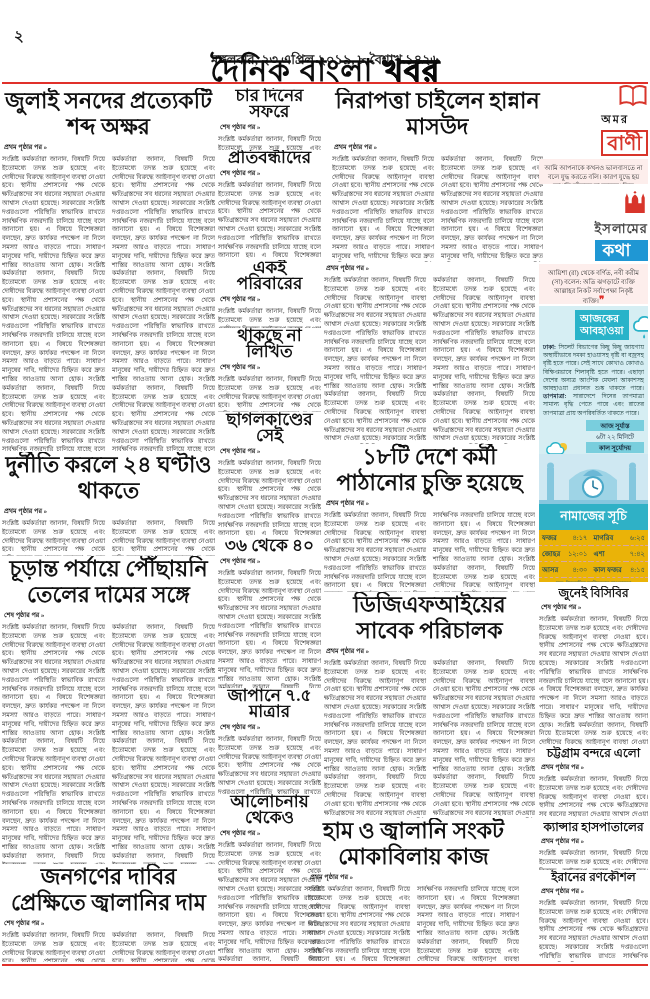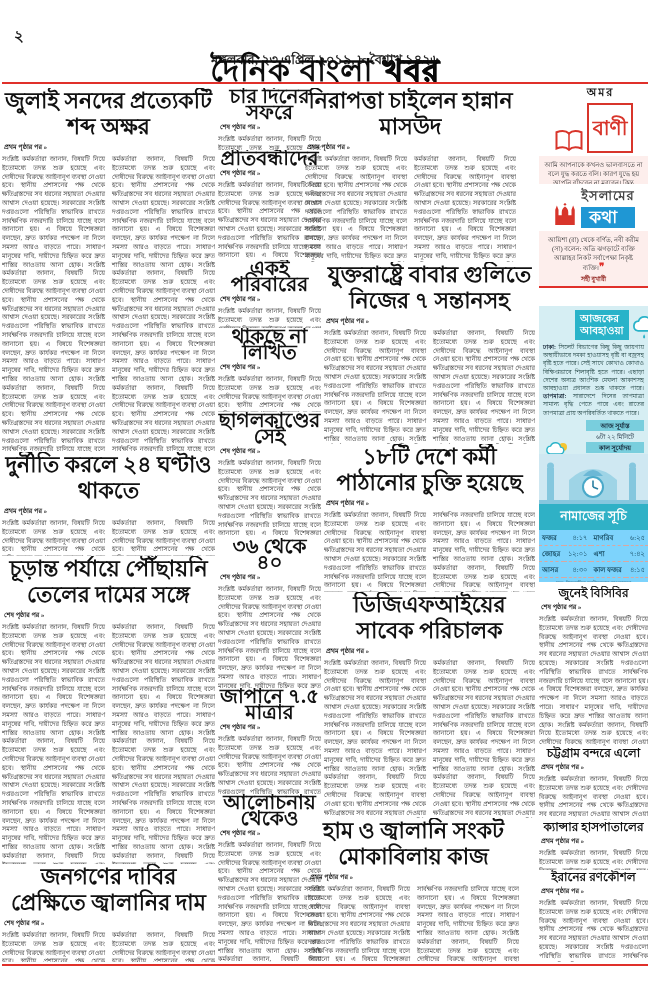--- a/index.html
+++ b/index.html
@@ -9,46 +9,46 @@
   .dateline{position:absolute;left:0;right:0;top:30px;text-align:center;font-size:13px;font-weight:bold;color:#222;margin-top:20px;}
   .mast-title{position:absolute;left:0;right:0;top:38px;text-align:center;font-size:31px;line-height:34px;
               font-weight:900;letter-spacing:1px;color:#0c0c0c;margin:16px;}
   .mast-title .accent{font-weight:900;text-shadow:0 0 0 #000, 1px 1px 0 #000;}
   .rule{position:absolute;left:2px;right:2px;height:2px;background:#e0302a;}
   .rule.top{top:82px;}
   .rule.bottom{top:964px;}
   .art{position:absolute;display:flex;flex-direction:column;overflow:hidden;}
   .art h2{margin:0 0 1px 0;text-align:center;font-weight:700;color:#111;}
   .h-lg{font-size:22px;line-height:26px;}
-  .h-md{font-size:20px;line-height:16px;}
+  .h-md{font-size:17px;line-height:16px;}
   .h-sm{font-size:12px;line-height:14px;}
   .tag{font-size:6.5px;font-weight:bold;color:#111;margin:1px 0 2px 2px;}
   .body{flex:1;overflow:hidden;font-size:6.4px;line-height:8.8px;text-align:justify;color:#2b2b2b;}
   .cols{column-count:2;column-gap:7px;}
   
   .sbox{position:absolute;overflow:hidden;}
-  .logo-row{display:flex;align-items:flex-end;gap:3px;justify-content:center;}
-  .bani-word{border:2px solid #d8352b;color:#d8352b;font-weight:900;font-size:20px;line-height:22px;padding:12px 4px;}
+  .logo-row{display:flex;align-items:flex-end;gap:3px;justify-content:center;flex-direction:column;}
+  .bani-word{border:2px solid #d8352b;color:#d8352b;font-weight:900;font-size:20px;line-height:22px;padding:0 4px;}
   .bani-top{font-weight:900;font-size:11px;color:#111;letter-spacing:2px;}
   .quote-box{margin-top:3px;background:#fdeeec;border-bottom:2px solid #e0302a;padding:4px 5px 3px 5px;
              font-size:6.6px;line-height:9px;text-align:center;color:#333;}
   .quote-mark{color:#e0302a;font-size:10px;font-weight:bold;}
   .quote-author{margin-top:2px;font-size:6.2px;font-weight:bold;color:#8c1a14;text-align:center;}
   .islam-top{font-size:13px;font-weight:700;color:#444;letter-spacing:1px;}
   .kotha-word{background:#1f97d4;color:#fff;font-weight:900;font-size:17px;line-height:19px;padding:1px 8px;}
   .wbox{background:#d6eef3;padding:4px;}
   .whead{display:flex;justify-content:space-between;align-items:center;padding-left:32px;}
   .wtitle{background:#29b3c9;color:#fff;font-weight:bold;font-size:10.5px;line-height:12px;padding:3px 5px;}
   .wbody{margin-top:3px;font-size:6px;line-height:8.2px;text-align:justify;color:#244;}
   .wbody b{color:#123;}
   .wfoot{display:flex;align-items:flex-end;justify-content:space-between;margin-top:3px;}
   .suntab{width:58px;font-size:6.4px;line-height:9px;text-align:center;color:#123;}
   .suntab .lab{background:#79cedd;font-weight:bold;padding:1px 0;}
   .suntab .tim{padding:1px 0;}
-  .nbox{background:#7dd3fc;}
+  .nbox{background:#eab308;}
   .ntitle{background:#2fb1c6;color:#fff;font-weight:bold;font-size:12.5px;text-align:center;padding:3px 0;}
   .ntable{width:100%;border-collapse:collapse;font-size:6.8px;color:#14485e;}
   .ntable td{border-bottom:1px dashed #d9a7a0;padding:1.5px 3px;font-weight:bold;}
   .ntable td.t{text-align:right;font-weight:normal;}
   .nsource{font-size:5.3px;text-align:center;color:#2a6076;padding:2px 0 3px 0;}
   svg{display:block;}
 </style>
 </head>
 <body>
 
@@ -124,28 +124,27 @@
     <div class="tag">শেষ পৃষ্ঠার পর »</div>
     <div class="body">সংশ্লিষ্ট কর্মকর্তারা জানান, বিষয়টি নিয়ে ইতোমধ্যে তদন্ত শুরু হয়েছে এবং দোষীদের বিরুদ্ধে আইনানুগ ব্যবস্থা নেওয়া হবে। স্থানীয় প্রশাসনের পক্ষ থেকে ক্ষতিগ্রস্তদের সব ধরনের সহায়তা দেওয়ার আশ্বাস দেওয়া হয়েছে। সরকারের সংশ্লিষ্ট দপ্তরগুলো পরিস্থিতি স্বাভাবিক রাখতে সার্বক্ষণিক নজরদারি চালিয়ে যাচ্ছে বলে জানানো হয়। এ বিষয়ে বিশেষজ্ঞরা বলছেন, দ্রুত কার্যকর পদক্ষেপ না নিলে সমস্যা আরও বাড়তে পারে। সাধারণ মানুষের দাবি, দায়ীদের চিহ্নিত করে দ্রুত শাস্তির আওতায় আনা হোক।  সংশ্লিষ্ট কর্মকর্তারা জানান, বিষয়টি নিয়ে ইতোমধ্যে তদন্ত শুরু হয়েছে এবং দোষীদের বিরুদ্ধে আইনানুগ ব্যবস্থা নেওয়া হবে। স্থানীয় প্রশাসনের পক্ষ থেকে ক্ষতিগ্রস্তদের সব ধরনের সহায়তা দেওয়ার আশ্বাস দেওয়া হয়েছে। সরকারের সংশ্লিষ্ট দপ্তরগুলো পরিস্থিতি স্বাভাবিক রাখতে সার্বক্ষণিক নজরদারি চালিয়ে যাচ্ছে বলে জানানো হয়। এ বিষয়ে বিশেষজ্ঞরা বলছেন, দ্রুত কার্যকর পদক্ষেপ না নিলে সমস্যা আরও বাড়তে পারে। সাধারণ মানুষের দাবি, দায়ীদের চিহ্নিত করে দ্রুত শাস্তির আওতায় আনা হোক। </div>
   </article>
 
   <article class="art" style="left:218px;top:794px;width:103px;height:168px">
     <h2 class="h-md">আলোচনায় থেকেও</h2>
     <div class="tag">শেষ পৃষ্ঠার পর »</div>
     <div class="body">সংশ্লিষ্ট কর্মকর্তারা জানান, বিষয়টি নিয়ে ইতোমধ্যে তদন্ত শুরু হয়েছে এবং দোষীদের বিরুদ্ধে আইনানুগ ব্যবস্থা নেওয়া হবে। স্থানীয় প্রশাসনের পক্ষ থেকে ক্ষতিগ্রস্তদের সব ধরনের সহায়তা দেওয়ার আশ্বাস দেওয়া হয়েছে। সরকারের সংশ্লিষ্ট দপ্তরগুলো পরিস্থিতি স্বাভাবিক রাখতে সার্বক্ষণিক নজরদারি চালিয়ে যাচ্ছে বলে জানানো হয়। এ বিষয়ে বিশেষজ্ঞরা বলছেন, দ্রুত কার্যকর পদক্ষেপ না নিলে সমস্যা আরও বাড়তে পারে। সাধারণ মানুষের দাবি, দায়ীদের চিহ্নিত করে দ্রুত শাস্তির আওতায় আনা হোক।  সংশ্লিষ্ট কর্মকর্তারা জানান, বিষয়টি নিয়ে ইতোমধ্যে তদন্ত শুরু হয়েছে এবং দোষীদের বিরুদ্ধে আইনানুগ ব্যবস্থা নেওয়া হবে। স্থানীয় প্রশাসনের পক্ষ থেকে ক্ষতিগ্রস্তদের সব ধরনের সহায়তা দেওয়ার আশ্বাস দেওয়া হয়েছে। সরকারের সংশ্লিষ্ট দপ্তরগুলো পরিস্থিতি স্বাভাবিক রাখতে সার্বক্ষণিক নজরদারি চালিয়ে যাচ্ছে বলে জানানো হয়। এ বিষয়ে বিশেষজ্ঞরা বলছেন, দ্রুত কার্যকর পদক্ষেপ না নিলে সমস্যা আরও বাড়তে পারে। সাধারণ মানুষের দাবি, দায়ীদের চিহ্নিত করে দ্রুত শাস্তির আওতায় আনা হোক।  সংশ্লিষ্ট কর্মকর্তারা জানান, বিষয়টি নিয়ে ইতোমধ্যে তদন্ত শুরু হয়েছে এবং দোষীদের বিরুদ্ধে আইনানুগ ব্যবস্থা নেওয়া হবে। স্থানীয় প্রশাসনের পক্ষ থেকে ক্ষতিগ্রস্তদের সব ধরনের সহায়তা দেওয়ার আশ্বাস দেওয়া হয়েছে। সরকারের সংশ্লিষ্ট দপ্তরগুলো পরিস্থিতি স্বাভাবিক রাখতে সার্বক্ষণিক নজরদারি চালিয়ে যাচ্ছে বলে জানানো হয়। এ বিষয়ে বিশেষজ্ঞরা বলছেন, দ্রুত কার্যকর পদক্ষেপ না নিলে সমস্যা আরও বাড়তে পারে। সাধারণ মানুষের দাবি, দায়ীদের চিহ্নিত করে দ্রুত শাস্তির আওতায় আনা হোক।  সংশ্লিষ্ট কর্মকর্তারা জানান, বিষয়টি নিয়ে ইতোমধ্যে তদন্ত শুরু হয়েছে এবং দোষীদের বিরুদ্ধে আইনানুগ ব্যবস্থা নেওয়া হবে। স্থানীয় প্রশাসনের পক্ষ থেকে ক্ষতিগ্রস্তদের সব ধরনের সহায়তা দেওয়ার আশ্বাস দেওয়া হয়েছে। সরকারের সংশ্লিষ্ট দপ্তরগুলো পরিস্থিতি স্বাভাবিক রাখতে সার্বক্ষণিক নজরদারি চালিয়ে যাচ্ছে বলে জানানো হয়। এ বিষয়ে বিশেষজ্ঞরা বলছেন, দ্রুত কার্যকর পদক্ষেপ না নিলে সমস্যা আরও বাড়তে পারে। সাধারণ মানুষের দাবি, দায়ীদের চিহ্নিত করে দ্রুত শাস্তির আওতায় আনা হোক। </div>
   </article>
 
-  <article class="art" style="left:305px;top:88px;width:211px;height:174px">
+  <article class="art" style="left:332px;top:88px;width:211px;height:174px">
     <h2 class="h-lg">নিরাপত্তা চাইলেন হান্নান মাসউদ</h2>
     <div class="tag">প্রথম পৃষ্ঠার পর »</div>
     <div class="body cols">সংশ্লিষ্ট কর্মকর্তারা জানান, বিষয়টি নিয়ে ইতোমধ্যে তদন্ত শুরু হয়েছে এবং দোষীদের বিরুদ্ধে আইনানুগ ব্যবস্থা নেওয়া হবে। স্থানীয় প্রশাসনের পক্ষ থেকে ক্ষতিগ্রস্তদের সব ধরনের সহায়তা দেওয়ার আশ্বাস দেওয়া হয়েছে। সরকারের সংশ্লিষ্ট দপ্তরগুলো পরিস্থিতি স্বাভাবিক রাখতে সার্বক্ষণিক নজরদারি চালিয়ে যাচ্ছে বলে জানানো হয়। এ বিষয়ে বিশেষজ্ঞরা বলছেন, দ্রুত কার্যকর পদক্ষেপ না নিলে সমস্যা আরও বাড়তে পারে। সাধারণ মানুষের দাবি, দায়ীদের চিহ্নিত করে দ্রুত শাস্তির আওতায় আনা হোক।  সংশ্লিষ্ট কর্মকর্তারা জানান, বিষয়টি নিয়ে ইতোমধ্যে তদন্ত শুরু হয়েছে এবং দোষীদের বিরুদ্ধে আইনানুগ ব্যবস্থা নেওয়া হবে। স্থানীয় প্রশাসনের পক্ষ থেকে ক্ষতিগ্রস্তদের সব ধরনের সহায়তা দেওয়ার আশ্বাস দেওয়া হয়েছে। সরকারের সংশ্লিষ্ট দপ্তরগুলো পরিস্থিতি স্বাভাবিক রাখতে সার্বক্ষণিক নজরদারি চালিয়ে যাচ্ছে বলে জানানো হয়। এ বিষয়ে বিশেষজ্ঞরা বলছেন, দ্রুত কার্যকর পদক্ষেপ না নিলে সমস্যা আরও বাড়তে পারে। সাধারণ মানুষের দাবি, দায়ীদের চিহ্নিত করে দ্রুত শাস্তির আওতায় আনা হোক।  সংশ্লিষ্ট কর্মকর্তারা জানান, বিষয়টি নিয়ে ইতোমধ্যে তদন্ত শুরু হয়েছে এবং দোষীদের বিরুদ্ধে আইনানুগ ব্যবস্থা নেওয়া হবে। স্থানীয় প্রশাসনের পক্ষ থেকে ক্ষতিগ্রস্তদের সব ধরনের সহায়তা দেওয়ার আশ্বাস দেওয়া হয়েছে। সরকারের সংশ্লিষ্ট দপ্তরগুলো পরিস্থিতি স্বাভাবিক রাখতে সার্বক্ষণিক নজরদারি চালিয়ে যাচ্ছে বলে জানানো হয়। এ বিষয়ে বিশেষজ্ঞরা বলছেন, দ্রুত কার্যকর পদক্ষেপ না নিলে সমস্যা আরও বাড়তে পারে। সাধারণ মানুষের দাবি, দায়ীদের চিহ্নিত করে দ্রুত শাস্তির আওতায় আনা হোক।  সংশ্লিষ্ট কর্মকর্তারা জানান, বিষয়টি নিয়ে ইতোমধ্যে তদন্ত শুরু হয়েছে এবং দোষীদের বিরুদ্ধে আইনানুগ ব্যবস্থা নেওয়া হবে। স্থানীয় প্রশাসনের পক্ষ থেকে ক্ষতিগ্রস্তদের সব ধরনের সহায়তা দেওয়ার আশ্বাস দেওয়া হয়েছে। সরকারের সংশ্লিষ্ট দপ্তরগুলো পরিস্থিতি স্বাভাবিক রাখতে সার্বক্ষণিক নজরদারি চালিয়ে যাচ্ছে বলে জানানো হয়। এ বিষয়ে বিশেষজ্ঞরা বলছেন, দ্রুত কার্যকর পদক্ষেপ না নিলে সমস্যা আরও বাড়তে পারে। সাধারণ মানুষের দাবি, দায়ীদের চিহ্নিত করে দ্রুত শাস্তির আওতায় আনা হোক।  সংশ্লিষ্ট কর্মকর্তারা জানান, বিষয়টি নিয়ে ইতোমধ্যে তদন্ত শুরু হয়েছে এবং দোষীদের বিরুদ্ধে আইনানুগ ব্যবস্থা নেওয়া হবে। স্থানীয় প্রশাসনের পক্ষ থেকে ক্ষতিগ্রস্তদের সব ধরনের সহায়তা দেওয়ার আশ্বাস দেওয়া হয়েছে। সরকারের সংশ্লিষ্ট দপ্তরগুলো পরিস্থিতি স্বাভাবিক রাখতে সার্বক্ষণিক নজরদারি চালিয়ে যাচ্ছে বলে জানানো হয়। এ বিষয়ে বিশেষজ্ঞরা বলছেন, দ্রুত কার্যকর পদক্ষেপ না নিলে সমস্যা আরও বাড়তে পারে। সাধারণ মানুষের দাবি, দায়ীদের চিহ্নিত করে দ্রুত শাস্তির আওতায় আনা হোক।  সংশ্লিষ্ট কর্মকর্তারা জানান, বিষয়টি নিয়ে ইতোমধ্যে তদন্ত শুরু হয়েছে এবং দোষীদের বিরুদ্ধে আইনানুগ ব্যবস্থা নেওয়া হবে। স্থানীয় প্রশাসনের পক্ষ থেকে ক্ষতিগ্রস্তদের সব ধরনের সহায়তা দেওয়ার আশ্বাস দেওয়া হয়েছে। সরকারের সংশ্লিষ্ট দপ্তরগুলো পরিস্থিতি স্বাভাবিক রাখতে সার্বক্ষণিক নজরদারি চালিয়ে যাচ্ছে বলে জানানো হয়। এ বিষয়ে বিশেষজ্ঞরা বলছেন, দ্রুত কার্যকর পদক্ষেপ না নিলে সমস্যা আরও বাড়তে পারে। সাধারণ মানুষের দাবি, দায়ীদের চিহ্নিত করে দ্রুত শাস্তির আওতায় আনা হোক। </div>
   </article>
 
   <article class="art" style="left:324px;top:262px;width:211px;height:182px">
-    <h2 class="h-lg">যুক্তরাষ্ট্রে বাবার গুলিতে নিজের ৭ সন্তানসহ</h2>
     <div class="tag">প্রথম পৃষ্ঠার পর »</div>
     <div class="body cols">সংশ্লিষ্ট কর্মকর্তারা জানান, বিষয়টি নিয়ে ইতোমধ্যে তদন্ত শুরু হয়েছে এবং দোষীদের বিরুদ্ধে আইনানুগ ব্যবস্থা নেওয়া হবে। স্থানীয় প্রশাসনের পক্ষ থেকে ক্ষতিগ্রস্তদের সব ধরনের সহায়তা দেওয়ার আশ্বাস দেওয়া হয়েছে। সরকারের সংশ্লিষ্ট দপ্তরগুলো পরিস্থিতি স্বাভাবিক রাখতে সার্বক্ষণিক নজরদারি চালিয়ে যাচ্ছে বলে জানানো হয়। এ বিষয়ে বিশেষজ্ঞরা বলছেন, দ্রুত কার্যকর পদক্ষেপ না নিলে সমস্যা আরও বাড়তে পারে। সাধারণ মানুষের দাবি, দায়ীদের চিহ্নিত করে দ্রুত শাস্তির আওতায় আনা হোক।  সংশ্লিষ্ট কর্মকর্তারা জানান, বিষয়টি নিয়ে ইতোমধ্যে তদন্ত শুরু হয়েছে এবং দোষীদের বিরুদ্ধে আইনানুগ ব্যবস্থা নেওয়া হবে। স্থানীয় প্রশাসনের পক্ষ থেকে ক্ষতিগ্রস্তদের সব ধরনের সহায়তা দেওয়ার আশ্বাস দেওয়া হয়েছে। সরকারের সংশ্লিষ্ট দপ্তরগুলো পরিস্থিতি স্বাভাবিক রাখতে সার্বক্ষণিক নজরদারি চালিয়ে যাচ্ছে বলে জানানো হয়। এ বিষয়ে বিশেষজ্ঞরা বলছেন, দ্রুত কার্যকর পদক্ষেপ না নিলে সমস্যা আরও বাড়তে পারে। সাধারণ মানুষের দাবি, দায়ীদের চিহ্নিত করে দ্রুত শাস্তির আওতায় আনা হোক।  সংশ্লিষ্ট কর্মকর্তারা জানান, বিষয়টি নিয়ে ইতোমধ্যে তদন্ত শুরু হয়েছে এবং দোষীদের বিরুদ্ধে আইনানুগ ব্যবস্থা নেওয়া হবে। স্থানীয় প্রশাসনের পক্ষ থেকে ক্ষতিগ্রস্তদের সব ধরনের সহায়তা দেওয়ার আশ্বাস দেওয়া হয়েছে। সরকারের সংশ্লিষ্ট দপ্তরগুলো পরিস্থিতি স্বাভাবিক রাখতে সার্বক্ষণিক নজরদারি চালিয়ে যাচ্ছে বলে জানানো হয়। এ বিষয়ে বিশেষজ্ঞরা বলছেন, দ্রুত কার্যকর পদক্ষেপ না নিলে সমস্যা আরও বাড়তে পারে। সাধারণ মানুষের দাবি, দায়ীদের চিহ্নিত করে দ্রুত শাস্তির আওতায় আনা হোক।  সংশ্লিষ্ট কর্মকর্তারা জানান, বিষয়টি নিয়ে ইতোমধ্যে তদন্ত শুরু হয়েছে এবং দোষীদের বিরুদ্ধে আইনানুগ ব্যবস্থা নেওয়া হবে। স্থানীয় প্রশাসনের পক্ষ থেকে ক্ষতিগ্রস্তদের সব ধরনের সহায়তা দেওয়ার আশ্বাস দেওয়া হয়েছে। সরকারের সংশ্লিষ্ট দপ্তরগুলো পরিস্থিতি স্বাভাবিক রাখতে সার্বক্ষণিক নজরদারি চালিয়ে যাচ্ছে বলে জানানো হয়। এ বিষয়ে বিশেষজ্ঞরা বলছেন, দ্রুত কার্যকর পদক্ষেপ না নিলে সমস্যা আরও বাড়তে পারে। সাধারণ মানুষের দাবি, দায়ীদের চিহ্নিত করে দ্রুত শাস্তির আওতায় আনা হোক।  সংশ্লিষ্ট কর্মকর্তারা জানান, বিষয়টি নিয়ে ইতোমধ্যে তদন্ত শুরু হয়েছে এবং দোষীদের বিরুদ্ধে আইনানুগ ব্যবস্থা নেওয়া হবে। স্থানীয় প্রশাসনের পক্ষ থেকে ক্ষতিগ্রস্তদের সব ধরনের সহায়তা দেওয়ার আশ্বাস দেওয়া হয়েছে। সরকারের সংশ্লিষ্ট দপ্তরগুলো পরিস্থিতি স্বাভাবিক রাখতে সার্বক্ষণিক নজরদারি চালিয়ে যাচ্ছে বলে জানানো হয়। এ বিষয়ে বিশেষজ্ঞরা বলছেন, দ্রুত কার্যকর পদক্ষেপ না নিলে সমস্যা আরও বাড়তে পারে। সাধারণ মানুষের দাবি, দায়ীদের চিহ্নিত করে দ্রুত শাস্তির আওতায় আনা হোক।  সংশ্লিষ্ট কর্মকর্তারা জানান, বিষয়টি নিয়ে ইতোমধ্যে তদন্ত শুরু হয়েছে এবং দোষীদের বিরুদ্ধে আইনানুগ ব্যবস্থা নেওয়া হবে। স্থানীয় প্রশাসনের পক্ষ থেকে ক্ষতিগ্রস্তদের সব ধরনের সহায়তা দেওয়ার আশ্বাস দেওয়া হয়েছে। সরকারের সংশ্লিষ্ট দপ্তরগুলো পরিস্থিতি স্বাভাবিক রাখতে সার্বক্ষণিক নজরদারি চালিয়ে যাচ্ছে বলে জানানো হয়। এ বিষয়ে বিশেষজ্ঞরা বলছেন, দ্রুত কার্যকর পদক্ষেপ না নিলে সমস্যা আরও বাড়তে পারে। সাধারণ মানুষের দাবি, দায়ীদের চিহ্নিত করে দ্রুত শাস্তির আওতায় আনা হোক। </div>
   </article>
 
   <article class="art" style="left:324px;top:444px;width:211px;height:148px">
     <h2 class="h-lg">১৮টি দেশে কর্মী পাঠানোর চুক্তি হয়েছে</h2>
     <div class="tag">প্রথম পৃষ্ঠার পর »</div>
     <div class="body cols">সংশ্লিষ্ট কর্মকর্তারা জানান, বিষয়টি নিয়ে ইতোমধ্যে তদন্ত শুরু হয়েছে এবং দোষীদের বিরুদ্ধে আইনানুগ ব্যবস্থা নেওয়া হবে। স্থানীয় প্রশাসনের পক্ষ থেকে ক্ষতিগ্রস্তদের সব ধরনের সহায়তা দেওয়ার আশ্বাস দেওয়া হয়েছে। সরকারের সংশ্লিষ্ট দপ্তরগুলো পরিস্থিতি স্বাভাবিক রাখতে সার্বক্ষণিক নজরদারি চালিয়ে যাচ্ছে বলে জানানো হয়। এ বিষয়ে বিশেষজ্ঞরা বলছেন, দ্রুত কার্যকর পদক্ষেপ না নিলে সমস্যা আরও বাড়তে পারে। সাধারণ মানুষের দাবি, দায়ীদের চিহ্নিত করে দ্রুত শাস্তির আওতায় আনা হোক।  সংশ্লিষ্ট কর্মকর্তারা জানান, বিষয়টি নিয়ে ইতোমধ্যে তদন্ত শুরু হয়েছে এবং দোষীদের বিরুদ্ধে আইনানুগ ব্যবস্থা নেওয়া হবে। স্থানীয় প্রশাসনের পক্ষ থেকে ক্ষতিগ্রস্তদের সব ধরনের সহায়তা দেওয়ার আশ্বাস দেওয়া হয়েছে। সরকারের সংশ্লিষ্ট দপ্তরগুলো পরিস্থিতি স্বাভাবিক রাখতে সার্বক্ষণিক নজরদারি চালিয়ে যাচ্ছে বলে জানানো হয়। এ বিষয়ে বিশেষজ্ঞরা বলছেন, দ্রুত কার্যকর পদক্ষেপ না নিলে সমস্যা আরও বাড়তে পারে। সাধারণ মানুষের দাবি, দায়ীদের চিহ্নিত করে দ্রুত শাস্তির আওতায় আনা হোক।  সংশ্লিষ্ট কর্মকর্তারা জানান, বিষয়টি নিয়ে ইতোমধ্যে তদন্ত শুরু হয়েছে এবং দোষীদের বিরুদ্ধে আইনানুগ ব্যবস্থা নেওয়া হবে। স্থানীয় প্রশাসনের পক্ষ থেকে ক্ষতিগ্রস্তদের সব ধরনের সহায়তা দেওয়ার আশ্বাস দেওয়া হয়েছে। সরকারের সংশ্লিষ্ট দপ্তরগুলো পরিস্থিতি স্বাভাবিক রাখতে সার্বক্ষণিক নজরদারি চালিয়ে যাচ্ছে বলে জানানো হয়। এ বিষয়ে বিশেষজ্ঞরা বলছেন, দ্রুত কার্যকর পদক্ষেপ না নিলে সমস্যা আরও বাড়তে পারে। সাধারণ মানুষের দাবি, দায়ীদের চিহ্নিত করে দ্রুত শাস্তির আওতায় আনা হোক।  সংশ্লিষ্ট কর্মকর্তারা জানান, বিষয়টি নিয়ে ইতোমধ্যে তদন্ত শুরু হয়েছে এবং দোষীদের বিরুদ্ধে আইনানুগ ব্যবস্থা নেওয়া হবে। স্থানীয় প্রশাসনের পক্ষ থেকে ক্ষতিগ্রস্তদের সব ধরনের সহায়তা দেওয়ার আশ্বাস দেওয়া হয়েছে। সরকারের সংশ্লিষ্ট দপ্তরগুলো পরিস্থিতি স্বাভাবিক রাখতে সার্বক্ষণিক নজরদারি চালিয়ে যাচ্ছে বলে জানানো হয়। এ বিষয়ে বিশেষজ্ঞরা বলছেন, দ্রুত কার্যকর পদক্ষেপ না নিলে সমস্যা আরও বাড়তে পারে। সাধারণ মানুষের দাবি, দায়ীদের চিহ্নিত করে দ্রুত শাস্তির আওতায় আনা হোক।  সংশ্লিষ্ট কর্মকর্তারা জানান, বিষয়টি নিয়ে ইতোমধ্যে তদন্ত শুরু হয়েছে এবং দোষীদের বিরুদ্ধে আইনানুগ ব্যবস্থা নেওয়া হবে। স্থানীয় প্রশাসনের পক্ষ থেকে ক্ষতিগ্রস্তদের সব ধরনের সহায়তা দেওয়ার আশ্বাস দেওয়া হয়েছে। সরকারের সংশ্লিষ্ট দপ্তরগুলো পরিস্থিতি স্বাভাবিক রাখতে সার্বক্ষণিক নজরদারি চালিয়ে যাচ্ছে বলে জানানো হয়। এ বিষয়ে বিশেষজ্ঞরা বলছেন, দ্রুত কার্যকর পদক্ষেপ না নিলে সমস্যা আরও বাড়তে পারে। সাধারণ মানুষের দাবি, দায়ীদের চিহ্নিত করে দ্রুত শাস্তির আওতায় আনা হোক। </div>
   </article>
 

